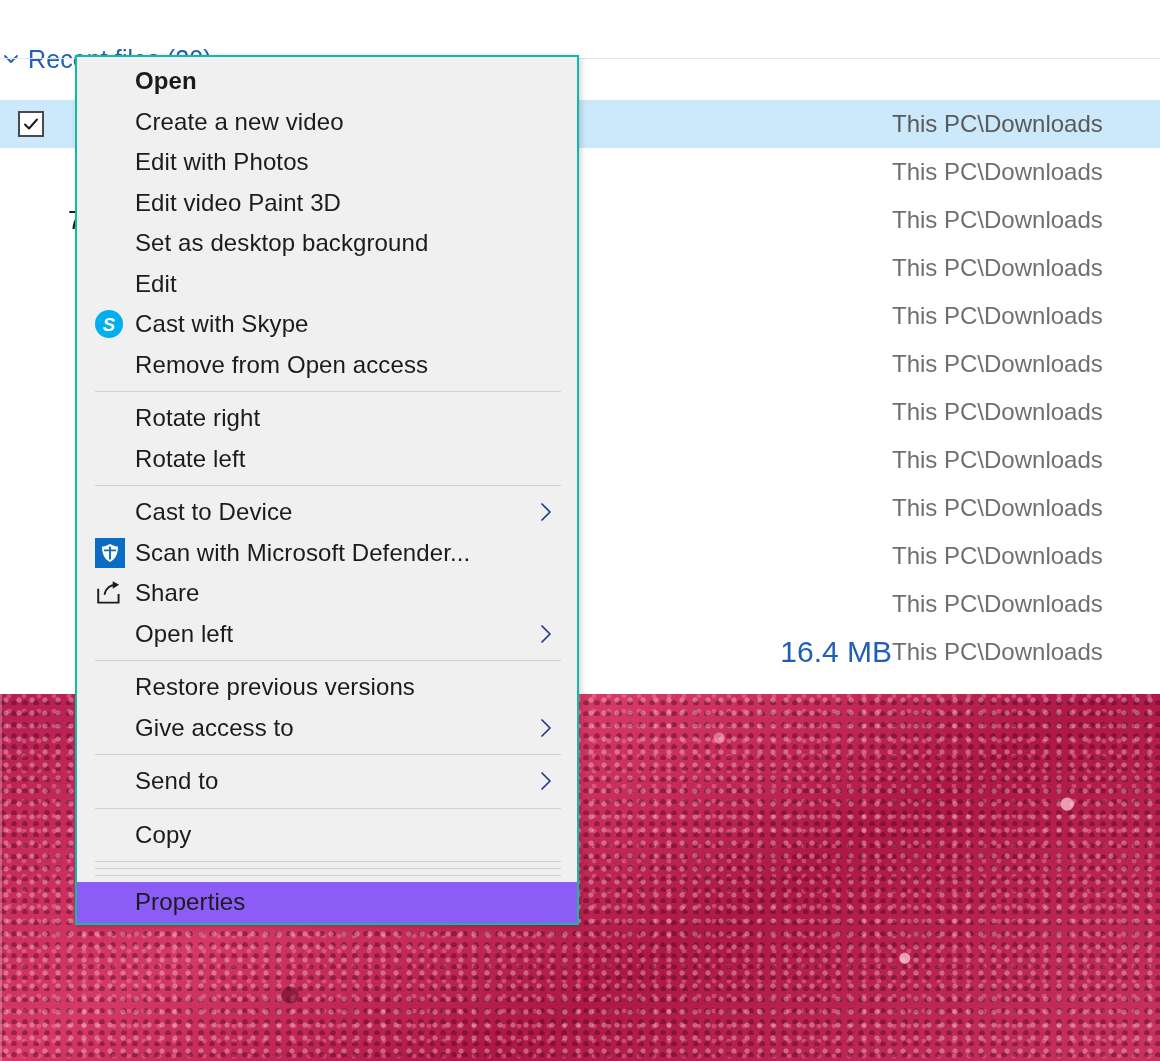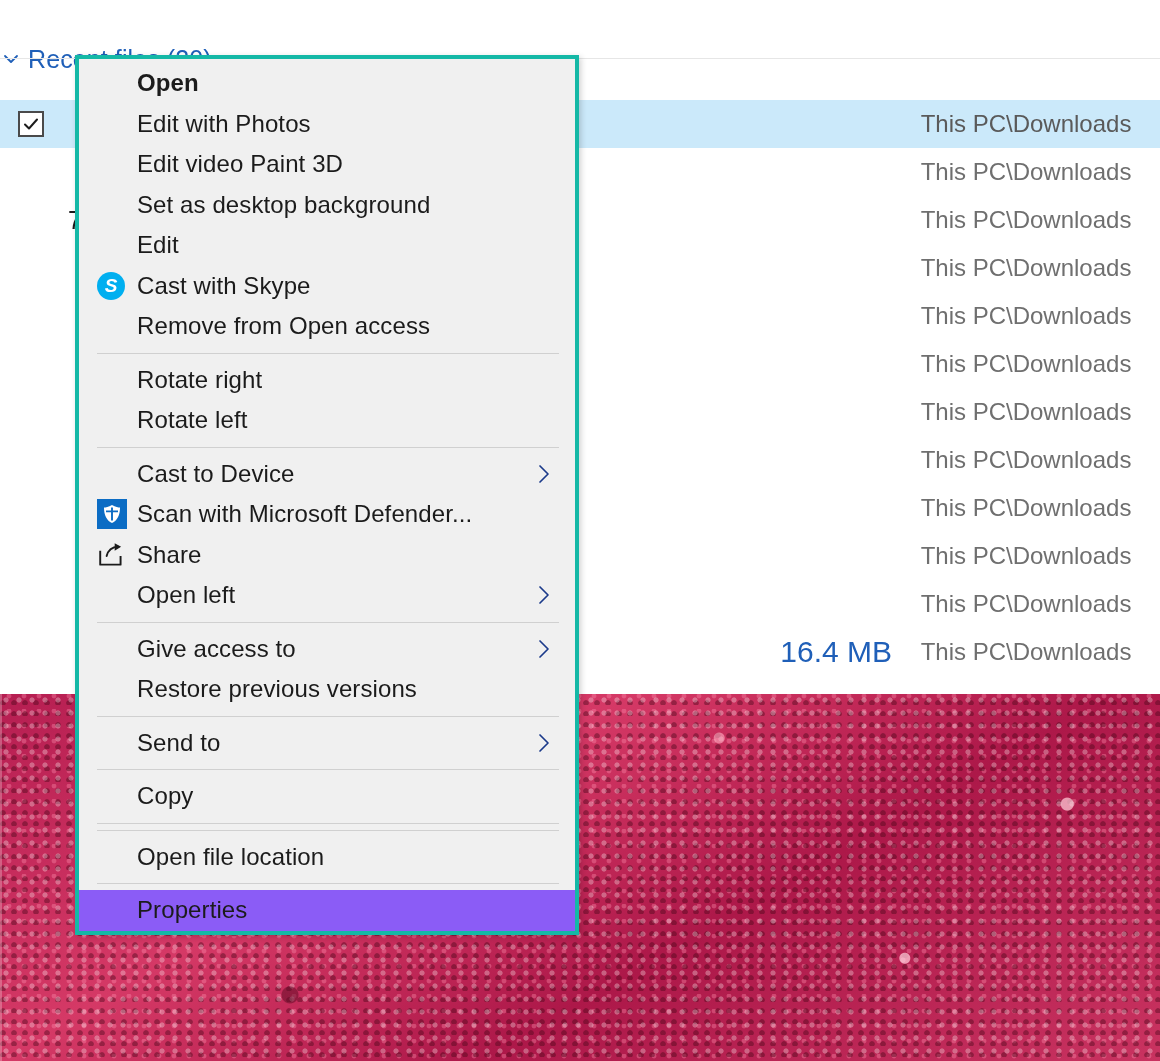--- a/index.html
+++ b/index.html
@@ -76,21 +76,21 @@
   .row-size {
     flex: none;
     font-size: 30px;
     color: #1f5fb8;
     padding-left: 6px;
     white-space: nowrap;
   }
   .row-path {
     flex: none;
     width: 268px;
-    text-align: center;
+    text-align: left;
     font-size: 24px;
     color: #6f6f6f;
     white-space: nowrap;
   }
 
   
   .preview {
     position: absolute;
     left: 0; top: 694px;
     width: 1160px; height: 367px;
@@ -122,21 +122,21 @@
     position: absolute; left: 0; top: 0; bottom: 0; width: 2px;
     background: rgba(255,255,255,.25);
   }
 
   
   .ctx {
     position: absolute;
     left: 75px; top: 55px;
     width: 504px;
     background: #f0f0f0;
-    border: 4px solid #14b8a6;
+    border: 2px solid #14b8a6;
     box-shadow: 2px 2px 6px rgba(0,0,0,.18);
     padding: 4px 0 0 0;
     z-index: 50;
   }
   .ctx-item {
     position: relative;
     display: flex; align-items: center;
     height: 40.5px;
     padding: 0 18px 0 16px;
     cursor: default;
@@ -289,20 +289,24 @@
     </div>
   </div>
 
   <div class="ctx" id="ctx">
       <div class="ctx-item bold">
         <span class="ctx-icon empty"></span>
         <span class="ctx-label">Open</span>
       </div>
       <div class="ctx-item">
         <span class="ctx-icon empty"></span>
+        <span class="ctx-label">Create a new video</span>
+      </div>
+      <div class="ctx-item">
+        <span class="ctx-icon empty"></span>
         <span class="ctx-label">Edit with Photos</span>
       </div>
       <div class="ctx-item">
         <span class="ctx-icon empty"></span>
         <span class="ctx-label">Edit video Paint 3D</span>
       </div>
       <div class="ctx-item">
         <span class="ctx-icon empty"></span>
         <span class="ctx-label">Set as desktop background</span>
       </div>
@@ -367,52 +371,48 @@
         <span class="ctx-label">Open left</span>
         <span class="ctx-arrow">
           <svg width="20" height="22" viewBox="0 0 20 22">
             <path d="M6 3 L14 11 L6 19" fill="none" stroke="#1b3a8a" stroke-width="1.7" stroke-linecap="round" stroke-linejoin="round"></path>
           </svg>
         </span>
       </div>
       <div class="ctx-sep"></div>
       <div class="ctx-item">
         <span class="ctx-icon empty"></span>
+        <span class="ctx-label">Restore previous versions</span>
+      </div>
+      <div class="ctx-item">
+        <span class="ctx-icon empty"></span>
         <span class="ctx-label">Give access to</span>
         <span class="ctx-arrow">
           <svg width="20" height="22" viewBox="0 0 20 22">
             <path d="M6 3 L14 11 L6 19" fill="none" stroke="#1b3a8a" stroke-width="1.7" stroke-linecap="round" stroke-linejoin="round"></path>
           </svg>
         </span>
       </div>
-      <div class="ctx-item">
-        <span class="ctx-icon empty"></span>
-        <span class="ctx-label">Restore previous versions</span>
-      </div>
       <div class="ctx-sep"></div>
       <div class="ctx-item">
         <span class="ctx-icon empty"></span>
         <span class="ctx-label">Send to</span>
         <span class="ctx-arrow">
           <svg width="20" height="22" viewBox="0 0 20 22">
             <path d="M6 3 L14 11 L6 19" fill="none" stroke="#1b3a8a" stroke-width="1.7" stroke-linecap="round" stroke-linejoin="round"></path>
           </svg>
         </span>
       </div>
       <div class="ctx-sep"></div>
       <div class="ctx-item">
         <span class="ctx-icon empty"></span>
         <span class="ctx-label">Copy</span>
       </div>
       <div class="ctx-sep"></div>
       <div class="ctx-sep"></div>
-      <div class="ctx-item">
-        <span class="ctx-icon empty"></span>
-        <span class="ctx-label">Open file location</span>
-      </div>
       <div class="ctx-sep"></div>
       <div class="ctx-item hovered">
         <span class="ctx-icon empty"></span>
         <span class="ctx-label">Properties</span>
       </div>
     </div>
 
 </div>
 
 </body></html>

